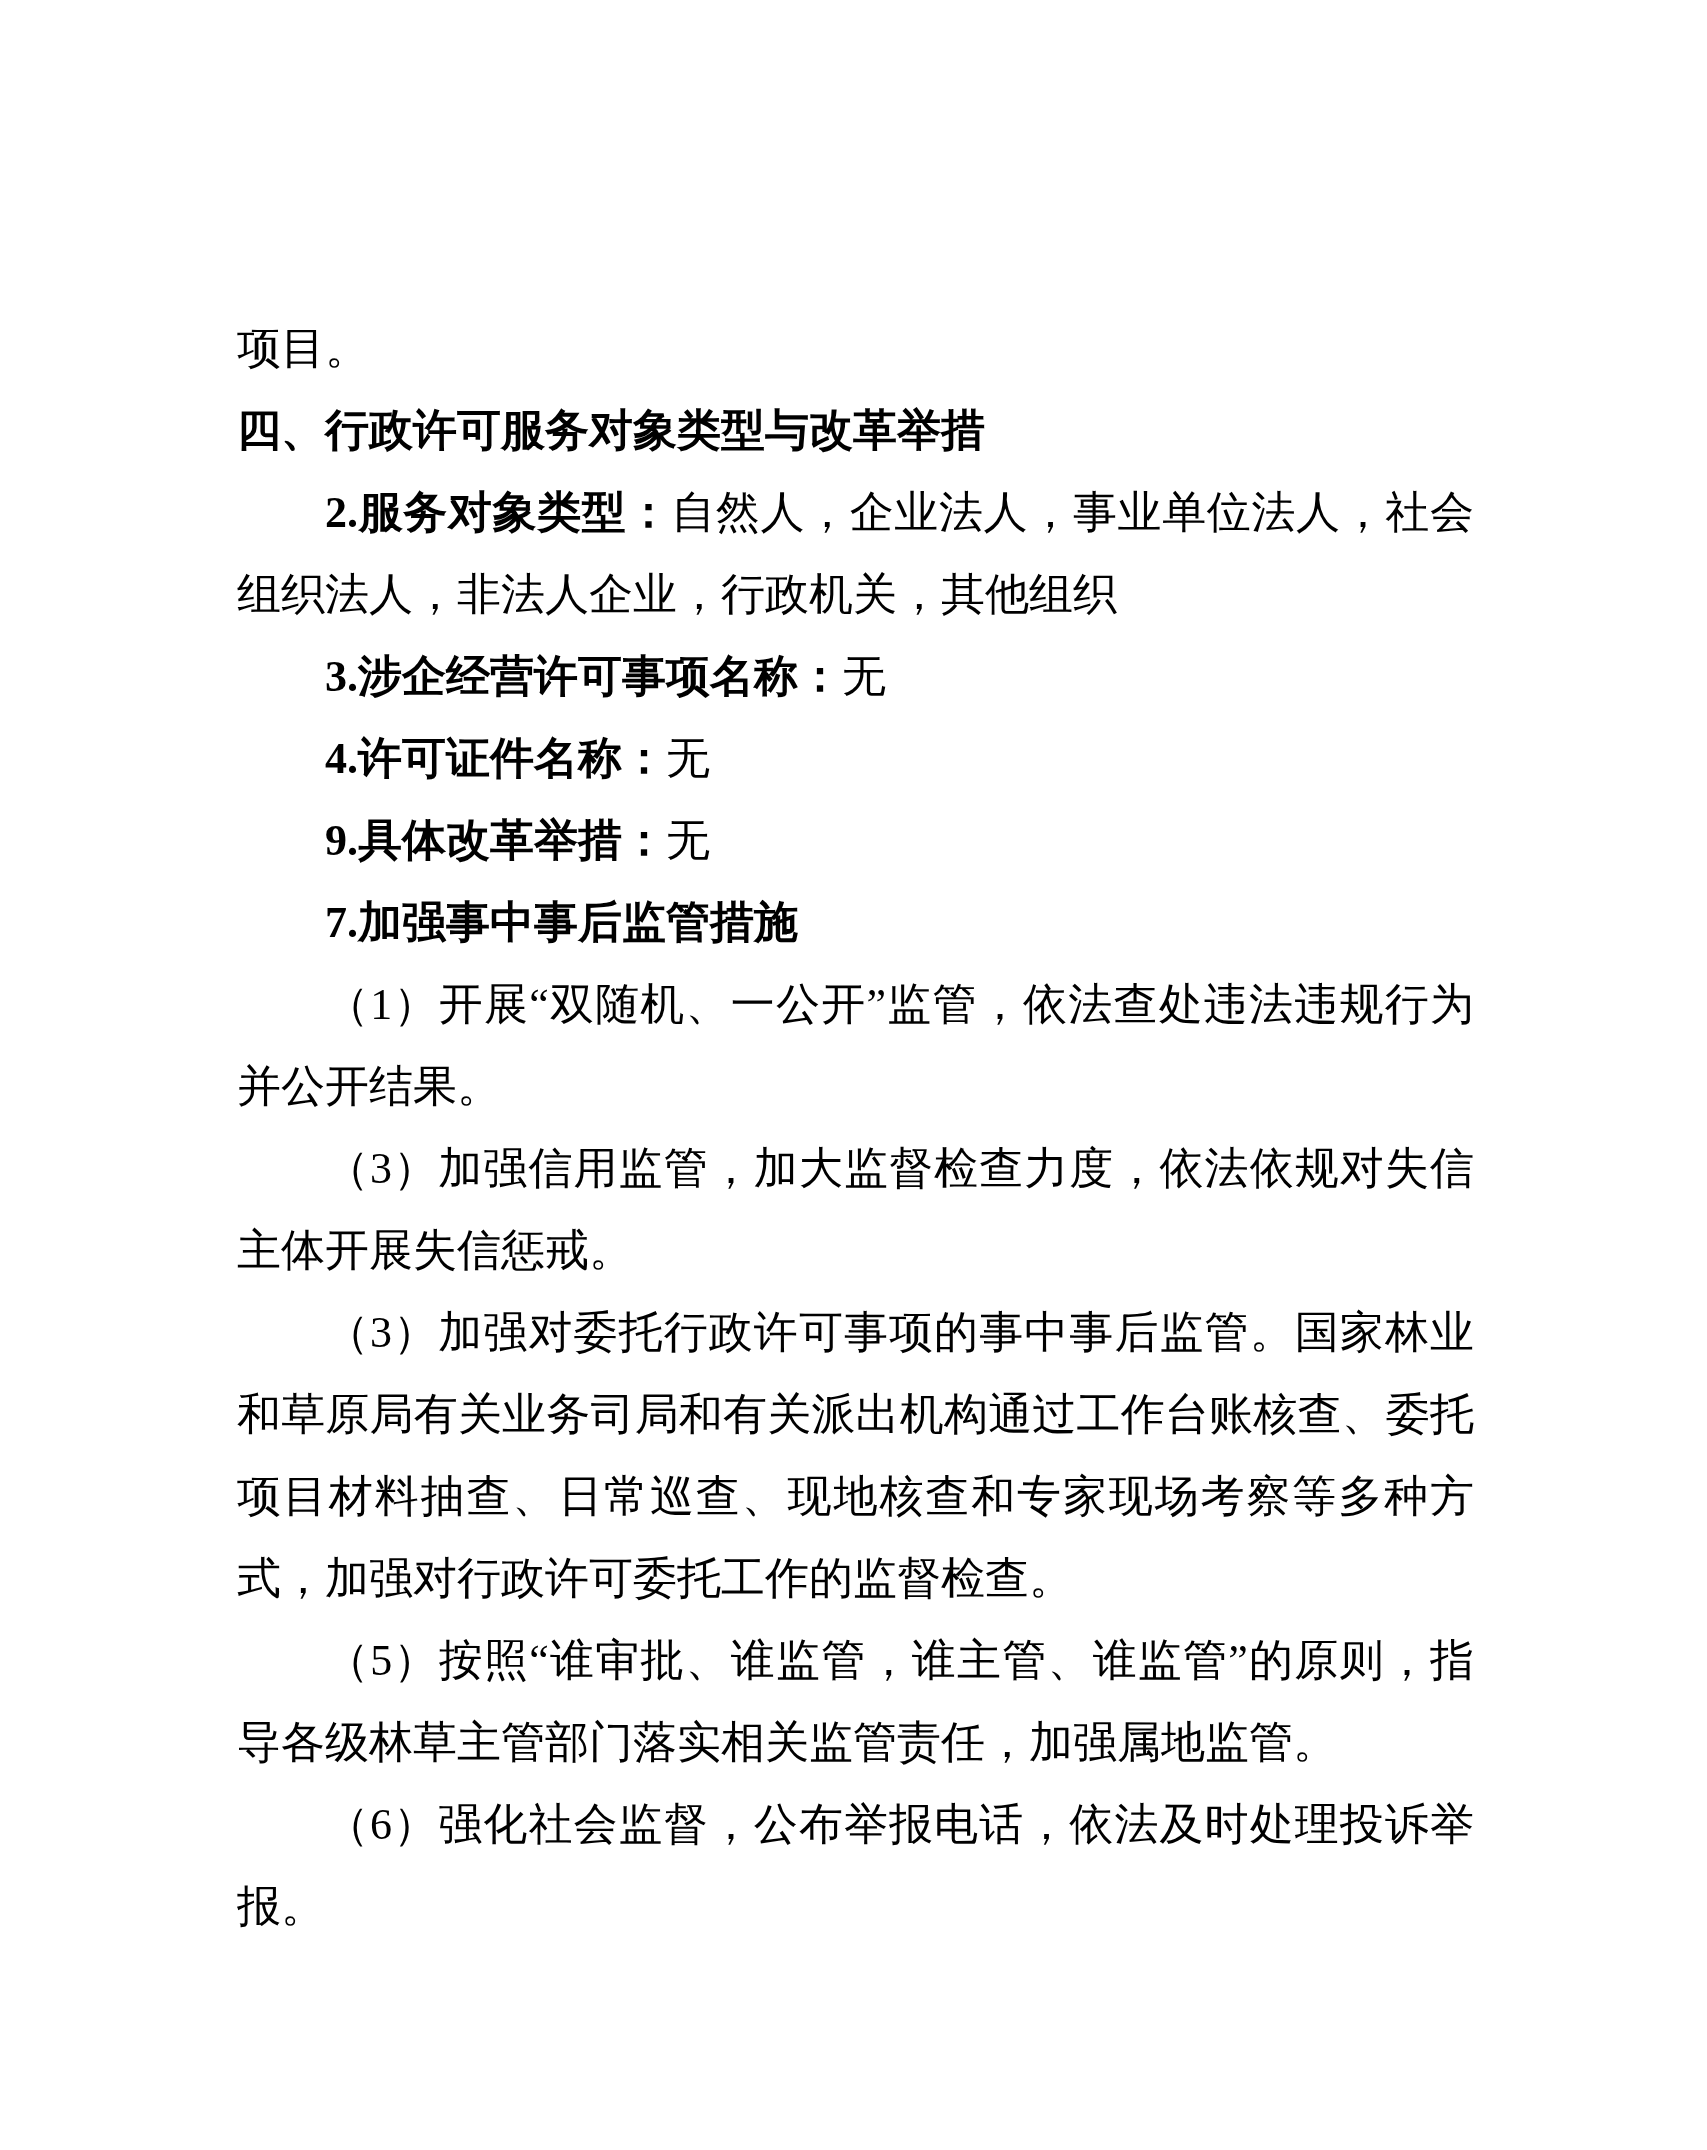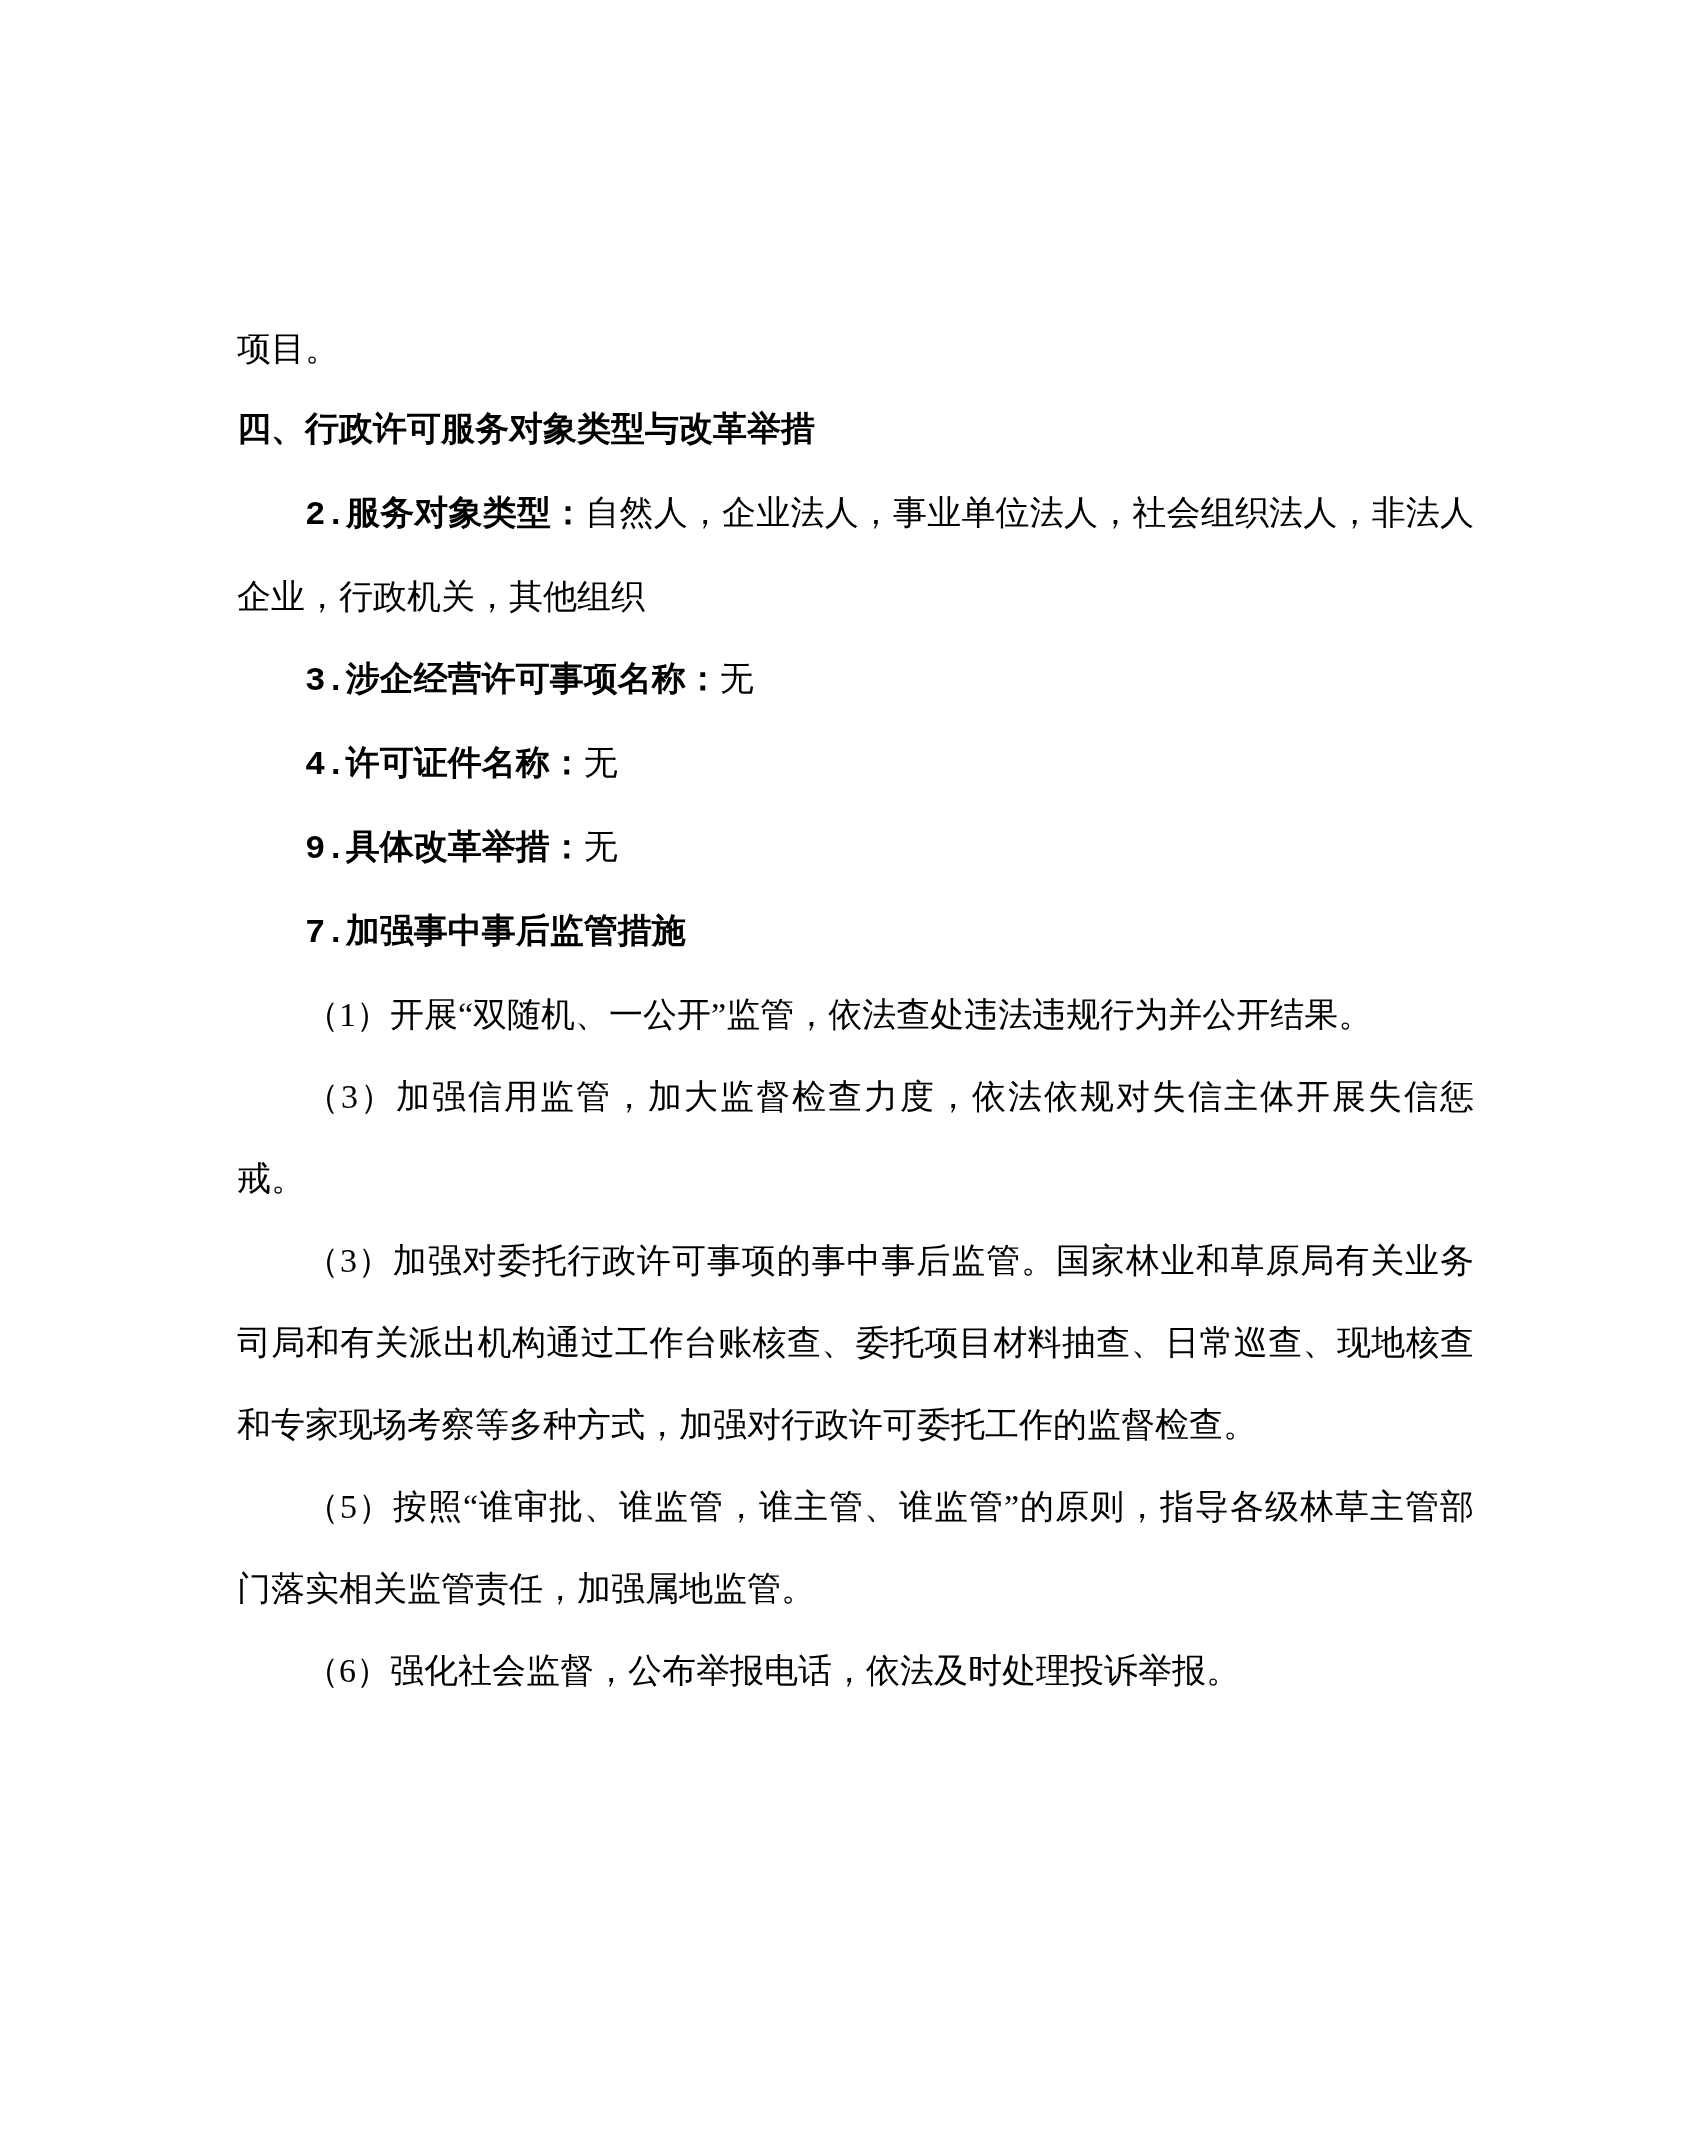--- a/index.html
+++ b/index.html
@@ -17,32 +17,32 @@
     overflow: hidden;
   }
   .content {
     position: absolute;
     left: 237px;
     top: 308px;
     width: 1237px;
   }
   .content p {
     margin: 0;
-    font-size: 34px;
+    font-size: 44px;
     line-height: 82px;
     text-align: justify;
     text-justify: inter-character;
     word-break: break-all;
   }
   .indent {
     text-indent: 2em;
   }
   .bold,
   .heading {
-    font-family: Liberation Mono, monospace;
+    font-family: Liberation Serif, serif;
     font-weight: 700;
   }
 </style>
 </head>
 <body>
 
 <div class="page">
   <div class="content">
 
     <p>项目。</p>

